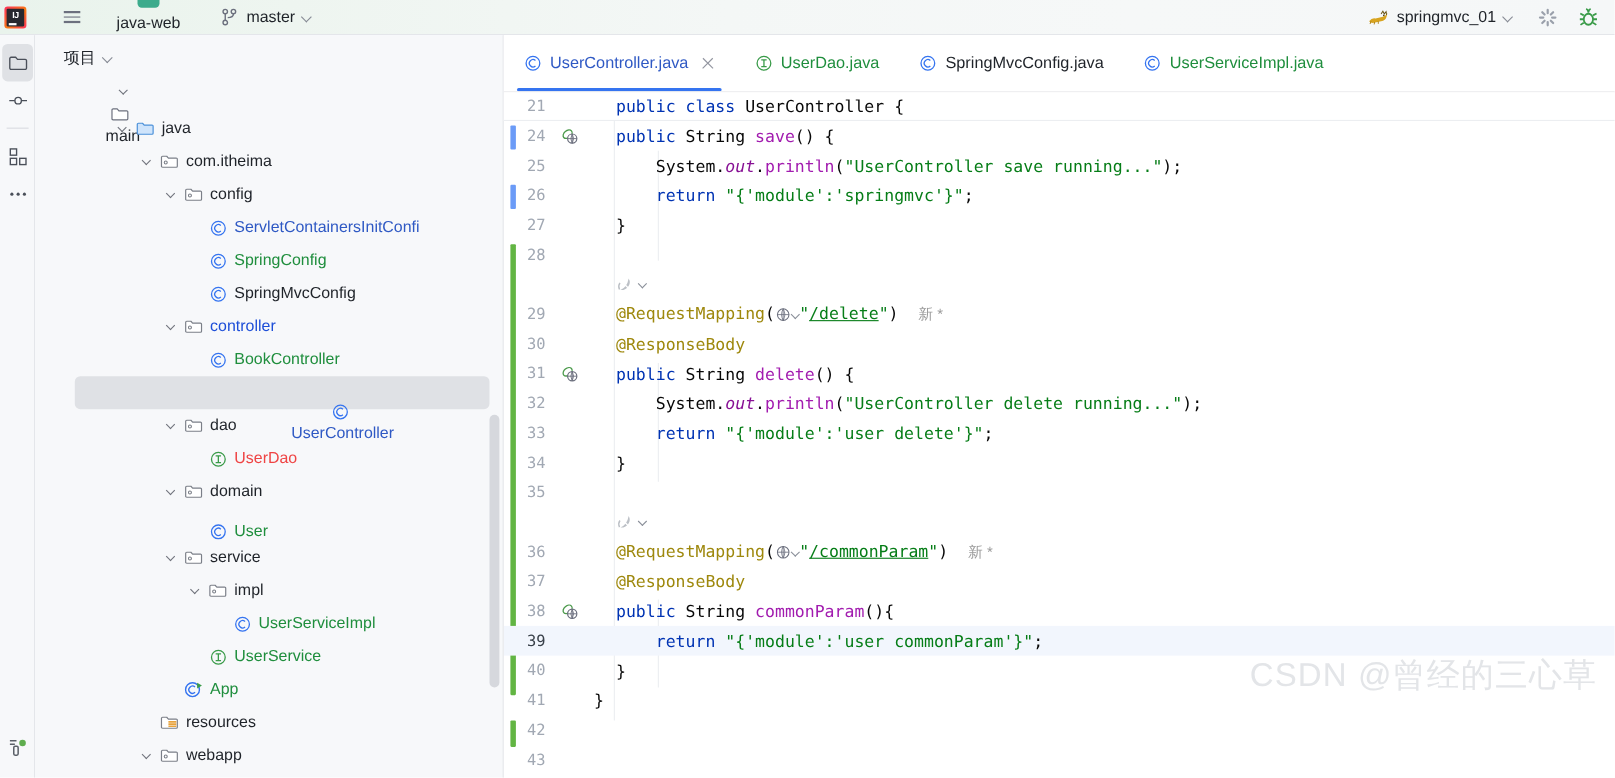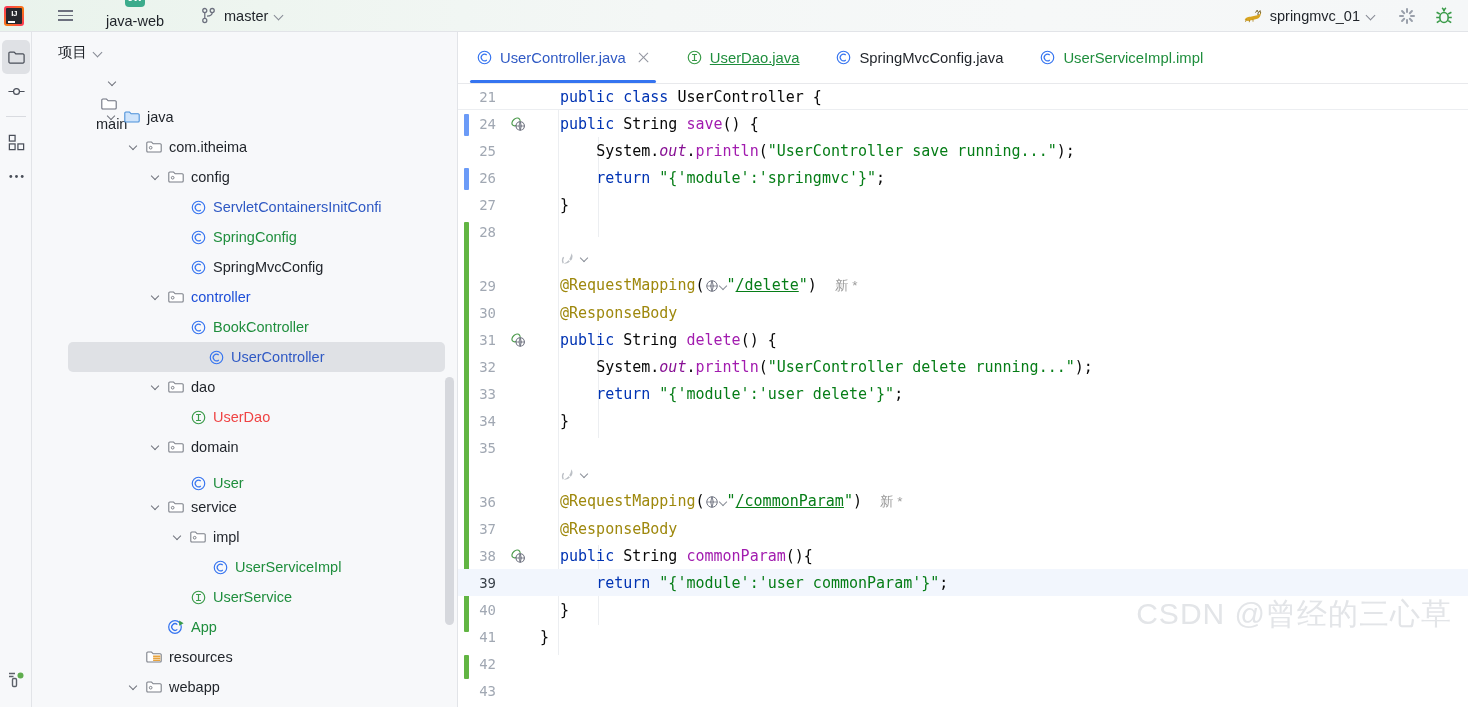--- a/index.html
+++ b/index.html
@@ -378,21 +378,21 @@
             <span></span>
           </span>
           <span class="tico">
             <svg width="17" height="17" viewBox="0 0 18 18">
               <circle cx="9" cy="9" r="6.6" fill="none" stroke="#3574f0" stroke-width="1.25"></circle>
               <path d="M11.4 6.4 A3.5 3.5 0 1 0 11.4 11.6" fill="none" stroke="#3574f0" stroke-width="1.25"></path>
             </svg>
           </span>
           <span class="tlabel" style="color: rgb(31, 142, 61);">BookController</span>
         </div>
-        <div class="trow sel" style="position: absolute; top: 270px; left: 18px; right: 6px; padding-left: 116px;">
+        <div class="trow sel" style="position: absolute; top: 270px; left: 18px; right: 6px; padding-left: 116px; flex-direction: column;">
           <span class="twist empty">
             <span></span>
           </span>
           <span class="tico">
             <svg width="17" height="17" viewBox="0 0 18 18">
               <circle cx="9" cy="9" r="6.6" fill="none" stroke="#3574f0" stroke-width="1.25"></circle>
               <path d="M11.4 6.4 A3.5 3.5 0 1 0 11.4 11.6" fill="none" stroke="#3574f0" stroke-width="1.25"></path>
             </svg>
           </span>
           <span class="tlabel" style="color: rgb(47, 89, 196);">UserController</span>
@@ -547,39 +547,39 @@
           <span class="tab-close"></span>
           <span class="underline" style="background: rgb(53, 116, 240);"></span>
         </div>
         <div class="tab">
           <span style="display: flex; align-items: center;">
             <svg width="17" height="17" viewBox="0 0 18 18">
               <circle cx="9" cy="9" r="6.6" fill="none" stroke="#3a9b49" stroke-width="1.25"></circle>
               <path d="M6.4 5.8h5.2M6.4 12.2h5.2M9 5.8v6.4" fill="none" stroke="#3a9b49" stroke-width="1.25"></path>
             </svg>
           </span>
-          <span style="color: rgb(31, 142, 61); text-decoration: underline;">UserDao.java</span>
+          <span style="color: rgb(31, 142, 61);">UserDao.java</span>
         </div>
         <div class="tab">
           <span style="display: flex; align-items: center;">
             <svg width="17" height="17" viewBox="0 0 18 18">
               <circle cx="9" cy="9" r="6.6" fill="none" stroke="#3574f0" stroke-width="1.25"></circle>
               <path d="M11.4 6.4 A3.5 3.5 0 1 0 11.4 11.6" fill="none" stroke="#3574f0" stroke-width="1.25"></path>
             </svg>
           </span>
           <span style="color: rgb(31, 35, 41);">SpringMvcConfig.java</span>
         </div>
         <div class="tab">
           <span style="display: flex; align-items: center;">
             <svg width="17" height="17" viewBox="0 0 18 18">
               <circle cx="9" cy="9" r="6.6" fill="none" stroke="#3574f0" stroke-width="1.25"></circle>
               <path d="M11.4 6.4 A3.5 3.5 0 1 0 11.4 11.6" fill="none" stroke="#3574f0" stroke-width="1.25"></path>
             </svg>
           </span>
-          <span style="color: rgb(31, 142, 61);">UserServiceImpl.impl</span>
+          <span style="color: rgb(31, 142, 61);">UserServiceImpl.java</span>
         </div>
       </div>
 
     <div class="sticky">
       <span class="gutter-num">21</span>
       <span class="gutter-ico"></span>
       <span class="ctext"><span class="k">public class </span><span class="d">UserController {</span></span>
     </div>
 
     <div class="code-area">

